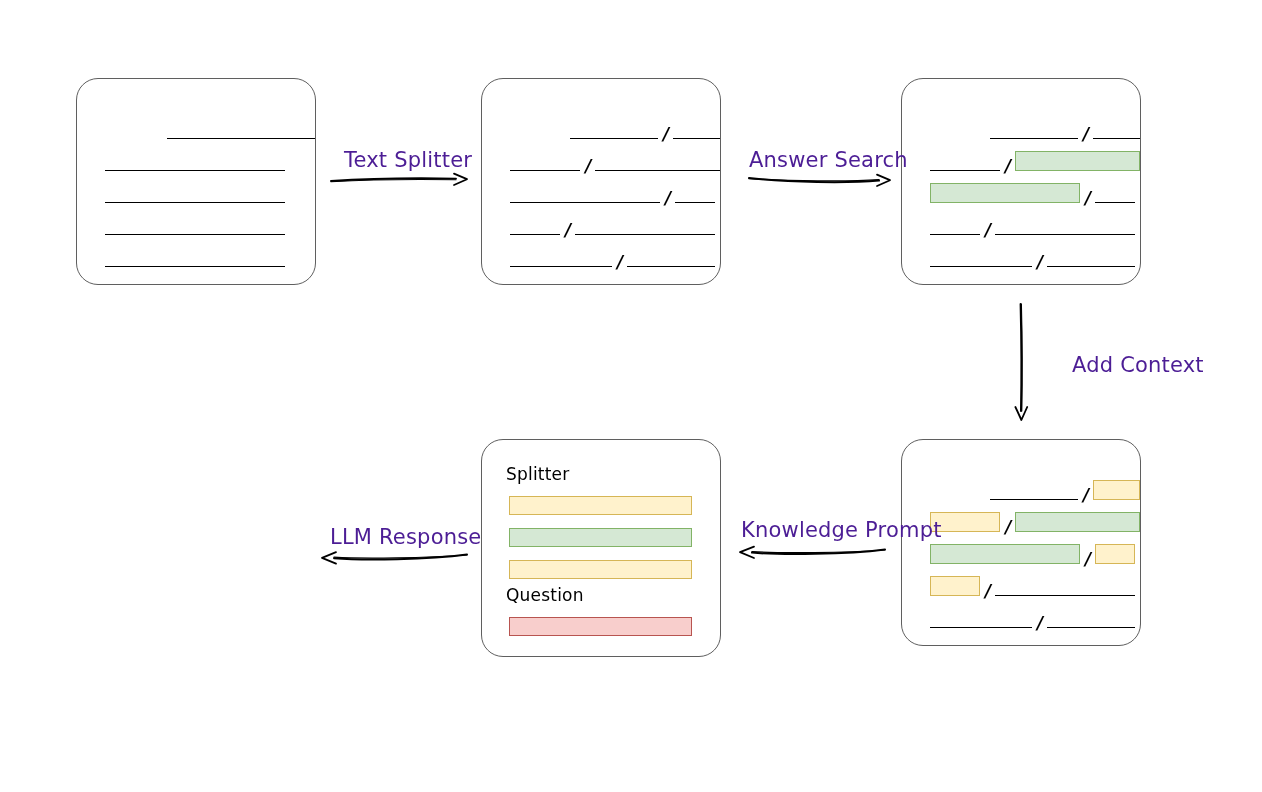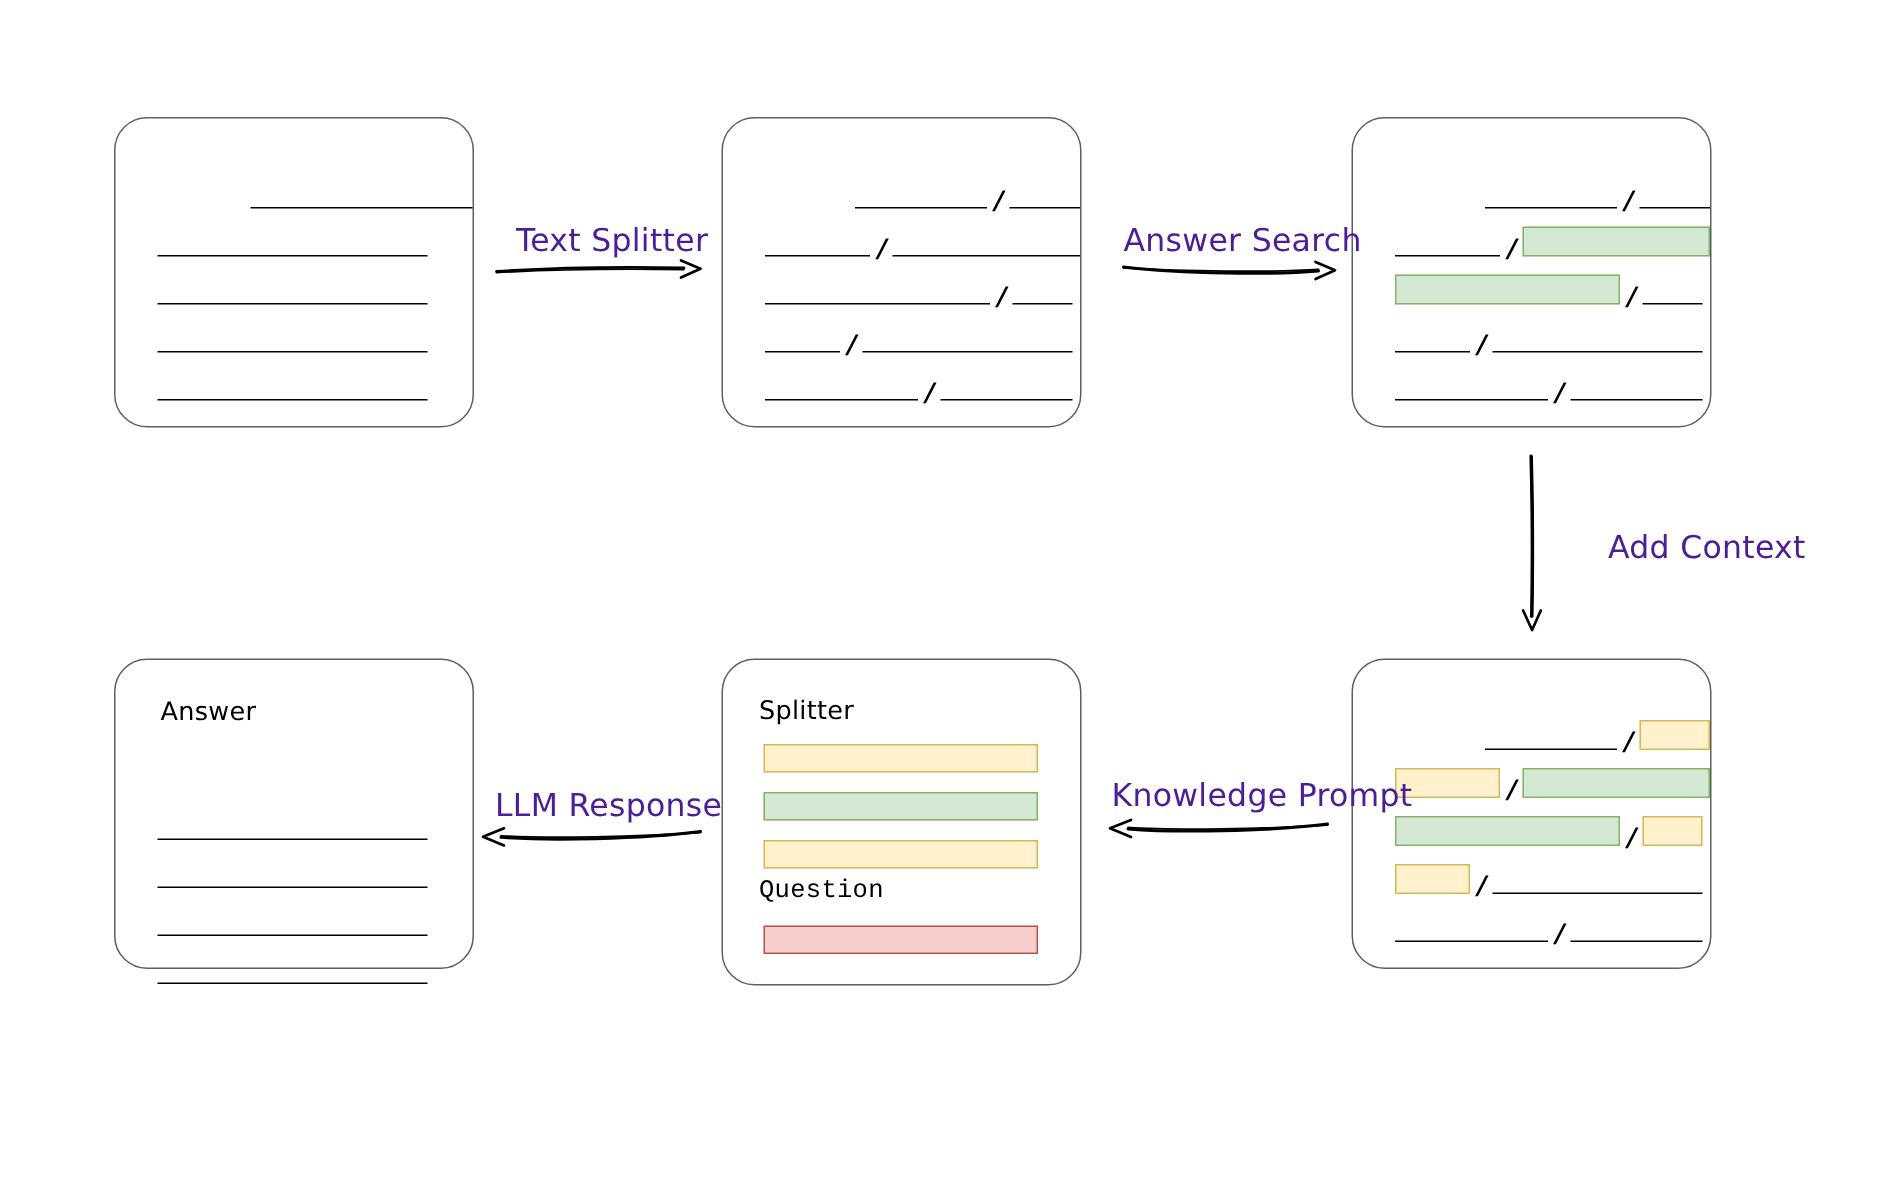--- a/index.html
+++ b/index.html
@@ -239,42 +239,25 @@
       </div>
   </div>
 
   <div class="card" style="left:481px; top:439px; width:240px; height:218px;">
     <div class="card-label" style="left:24px; top:24px;">Splitter</div>
 
     <div class="bar pill yellow" style="left:27px; top:56px; width:183px;"></div>
     <div class="bar pill green" style="left:27px; top:88px; width:183px;"></div>
     <div class="bar pill yellow" style="left:27px; top:120px; width:183px;"></div>
 
-    <div class="card-label" style="left:24px; top:145px;font-family:Liberation Mono, monospace;">Question</div>
+    <div class="card-label" style="left:24px; top:145px;">Question</div>
 
     <div class="bar pill red" style="left:27px; top:177px; width:183px;"></div>
   </div>
 
-  <div class="card" style="left:76px; top:439px; width:240px; height:207px;">
-    <div class="card-label" style="left:30px; top:25px;">Answer</div>
-    <div class="rows" id="ans-lines" style="top:60px;">
-        <div class="row" style="top: 42px; padding-left: 28px;">
-          <div class="seg" style="width: 180px;"></div>
-        </div>
-        <div class="row" style="top: 74px; padding-left: 28px;">
-          <div class="seg" style="width: 180px;"></div>
-        </div>
-        <div class="row" style="top: 106px; padding-left: 28px;">
-          <div class="seg" style="width: 180px;"></div>
-        </div>
-        <div class="row" style="top: 138px; padding-left: 28px;">
-          <div class="seg" style="width: 180px;"></div>
-        </div>
-      </div>
-  </div>
 
   <div class="edge-label" style="left:344px; top:148px;">Text Splitter</div>
   <div class="arrow" style="left:330px; top:168px;">
     <svg width="140" height="22" viewBox="0 0 140 22">
       <path d="M1,13 C40,10.4 92,10.0 126,10.6" stroke="#000" stroke-width="1.9" fill="none" stroke-linecap="round"></path>
       <path d="M1,13.8 C40,11.6 92,11.2 126,11.8" stroke="#000" stroke-width="1.1" fill="none" stroke-linecap="round"></path>
       <path d="M124,5.6 L137,11.2 L124,17.0" stroke="#000" stroke-width="1.8" fill="none" stroke-linejoin="round" stroke-linecap="round"></path>
     </svg>
   </div>
 

